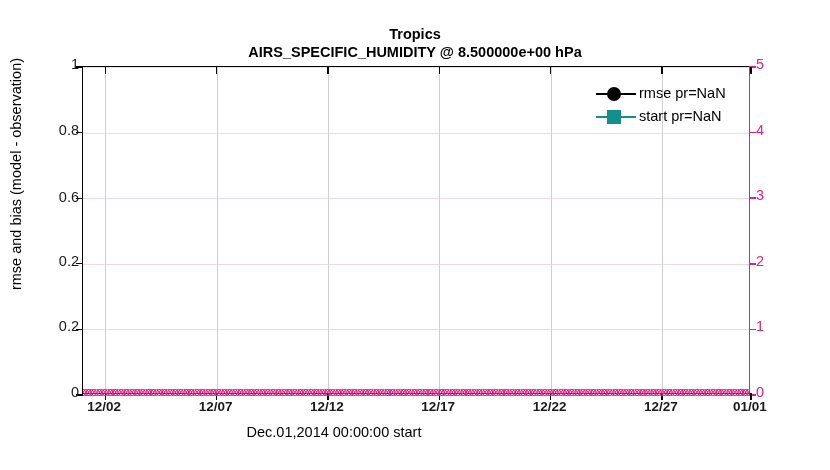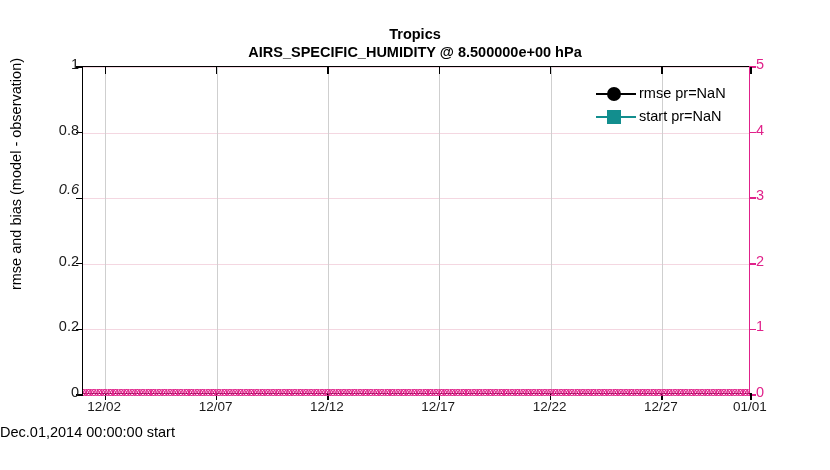--- a/index.html
+++ b/index.html
@@ -42,31 +42,31 @@
   .ylab-l{
     position:absolute;right:751px;width:44px;text-align:right;
     font-size:14.5px;color:#1a1a1a;white-space:nowrap;
   }
   .ylab-r{
     position:absolute;left:756px;width:30px;text-align:left;
     font-size:14.5px;color:#E0218A;white-space:nowrap;
   }
   .xlab-t{
     position:absolute;top:399px;width:90px;margin-left:-45px;text-align:center;
-    font-size:13.5px;color:#1a1a1a;white-space:nowrap;
+    font-size:13.5px;color:#1a1a1a;white-space:nowrap;font-weight:bold;
   }
 
   
   #ylabel-left{
     position:absolute;left:-214px;top:166px;width:460px;
     transform:rotate(-90deg);text-align:center;
     font-size:14.5px;color:#000;white-space:nowrap;
   }
   #xlabel{
-    position:absolute;left:0;top:424px;width:668px;text-align:left;
+    position:absolute;left:0;top:424px;width:668px;text-align:center;
     font-size:14.5px;color:#000;white-space:nowrap;
   }
 
   
   #legend{
     position:absolute;left:596px;top:82px;
     display:flex;flex-direction:column;gap:4px;
   }
   .lg-row{display:flex;align-items:flex-end;height:19px;}
   .lg-mark{position:relative;width:40px;height:14px;flex:none;}
@@ -394,21 +394,21 @@
         <span class="obs-mk" style="left: 659.069px;">x</span>
         <span class="obs-mk" style="left: 664.5px;">o</span>
         <span class="obs-mk" style="left: 664.5px;">x</span>
       </div>
   </div>
 
   <div id="ticklabels-left">
       <div class="ylab-l" style="top: 384px;">0</div>
       <div class="ylab-l" style="top: 318.4px;">0.2</div>
       <div class="ylab-l" style="top: 252.8px;">0.2</div>
-      <div class="ylab-l" style="top: 181px; font-style: italic;">0.6</div>
+      <div class="ylab-l" style="top: 189px;">0.6</div>
       <div class="ylab-l" style="top: 121.6px;">0.8</div>
       <div class="ylab-l" style="top: 56px;">1</div>
     </div>
   <div id="ticklabels-right">
       <div class="ylab-r" style="top: 384px;">0</div>
       <div class="ylab-r" style="top: 318.4px;">1</div>
       <div class="ylab-r" style="top: 252.8px;">2</div>
       <div class="ylab-r" style="top: 187.2px;">3</div>
       <div class="ylab-r" style="top: 121.6px;">4</div>
       <div class="ylab-r" style="top: 56px;">5</div>

